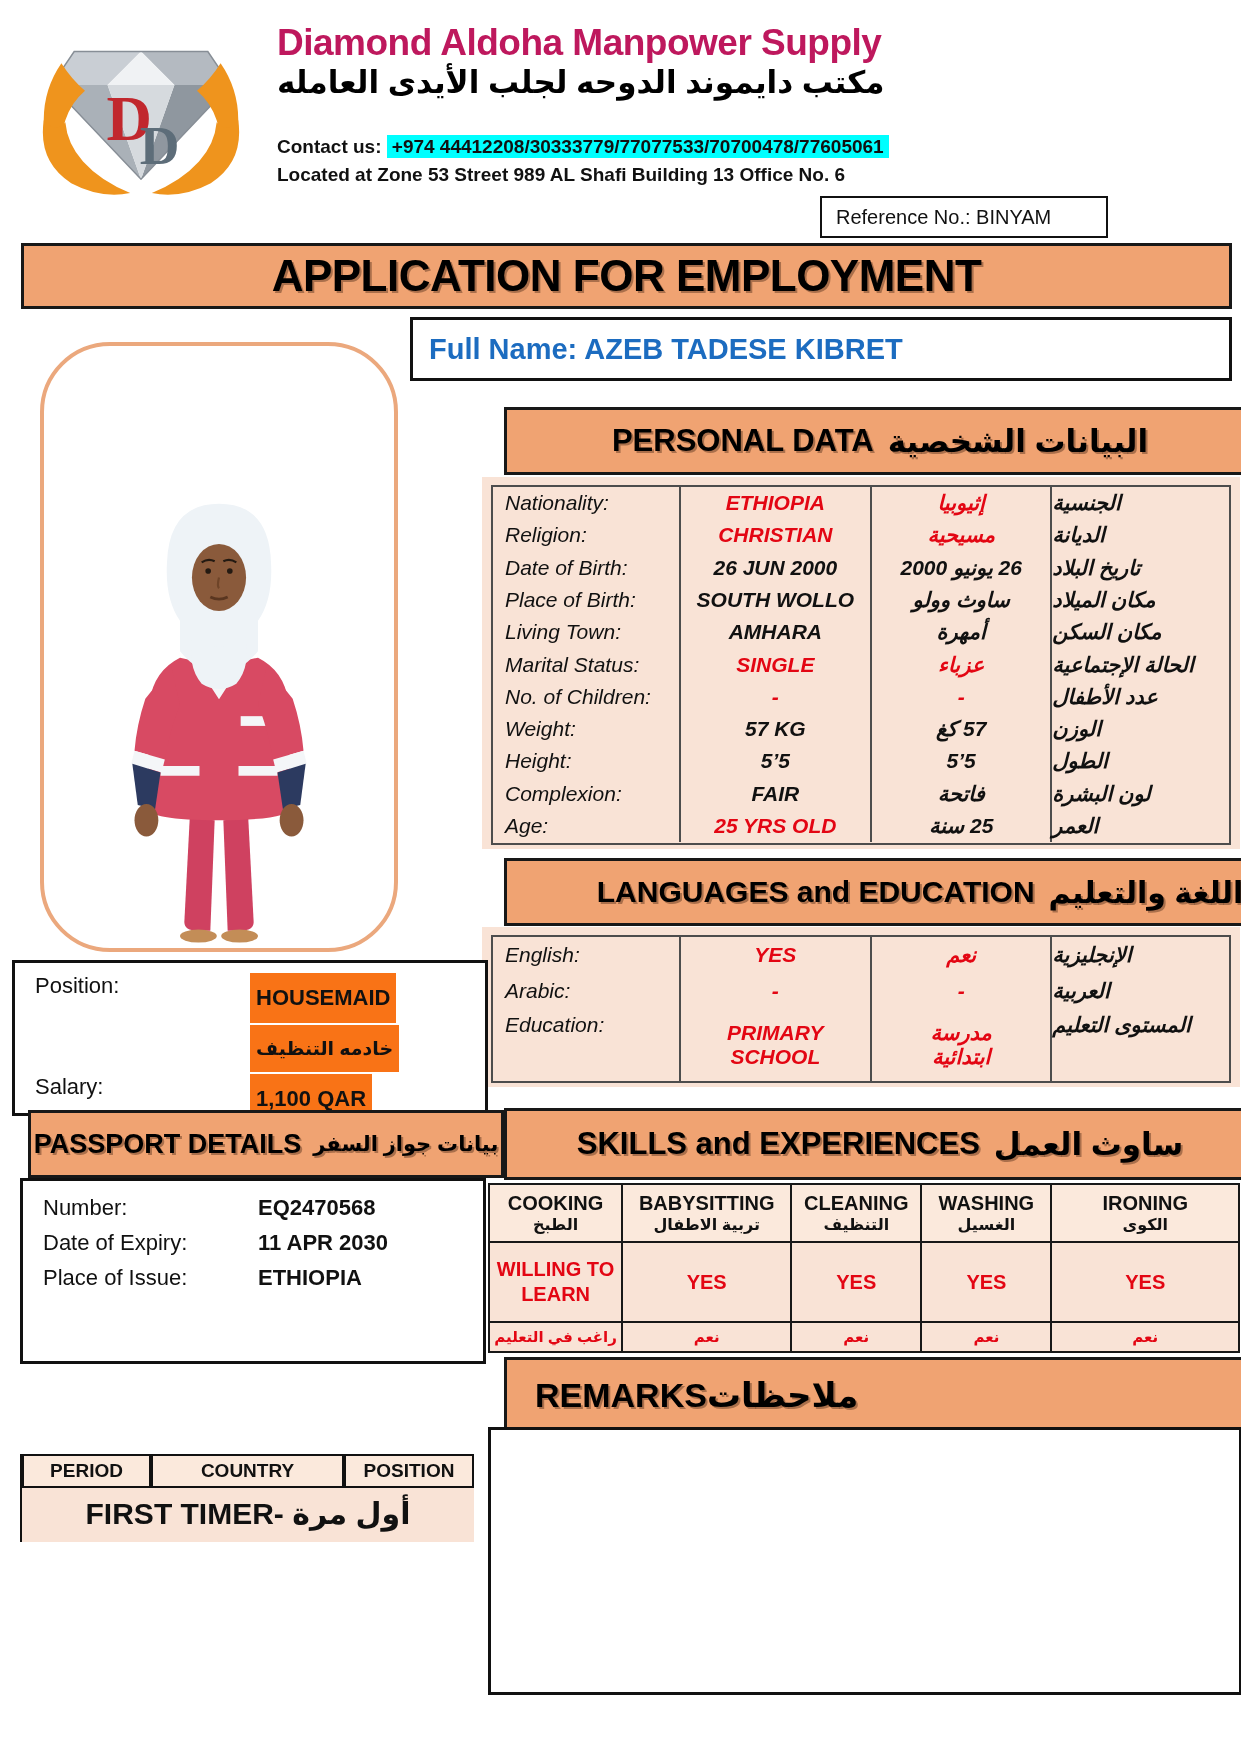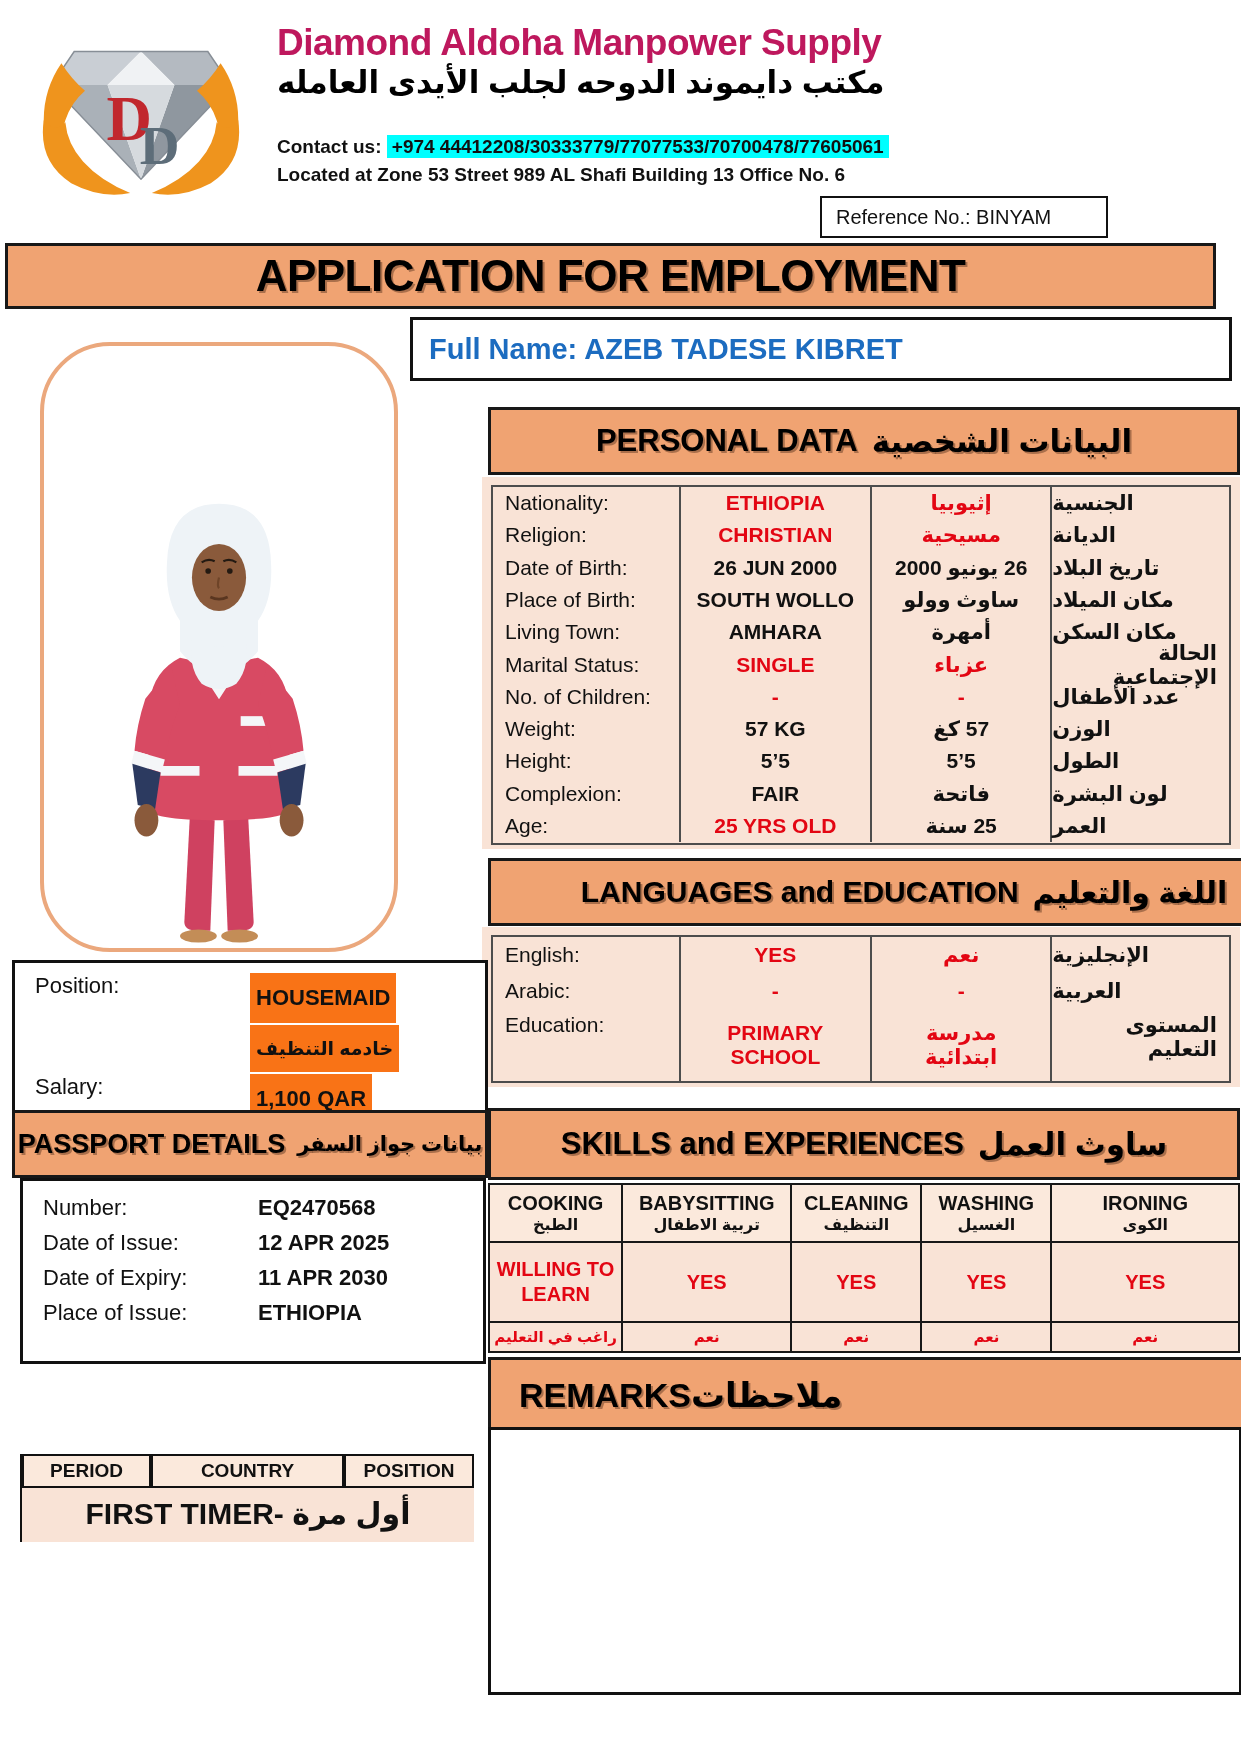--- a/index.html
+++ b/index.html
@@ -10,42 +10,42 @@
   .logo{left:28px;top:24px;width:226px;height:172px;}
   .company-name{left:277px;top:22px;font-size:37px;font-weight:800;letter-spacing:-.5px;color:#be185d;white-space:nowrap;}
   .company-name-ar{left:277px;top:64px;font-size:31px;font-weight:700;direction:rtl;text-align:left;color:#000;white-space:nowrap;}
   .contact-line{left:277px;top:136px;font-size:19px;font-weight:700;white-space:nowrap;}
   .hl{background:#00ffff;padding:1px 5px;}
   .address-line{left:277px;top:164px;font-size:19px;font-weight:700;white-space:nowrap;}
   .ref-box{left:820px;top:196px;width:270px;height:38px;border:2px solid #111;background:#fff;
            display:flex;align-items:center;padding-left:14px;font-size:20px;}
   
   .orange{background:#f0a372;border:3px solid #181818;color:#000;font-weight:800;
-          text-shadow:2px 2px 0 rgba(99,60,35,.5);display:flex;align-items:center;justify-content:center;}
+          text-shadow:2px 2px 0 rgba(99,60,35,.5);display:flex;align-items:center;justify-content:center;margin-left:16px;}
   .banner{left:5px;top:243px;width:1205px;height:60px;font-size:44px;letter-spacing:-.5px;}
   .fullname-box{left:410px;top:317px;width:800px;height:58px;border:3px solid #111;background:#fff;
                 display:flex;align-items:center;padding-left:16px;font-size:29px;font-weight:800;color:#1c6cc0;}
   .sec{gap:14px;}
   .pd-header{left:488px;top:407px;width:746px;height:62px;font-size:31px;}
   .lang-header{left:488px;top:858px;width:746px;height:62px;font-size:30px;padding-left:40px;}
   .skills-header{left:488px;top:1108px;width:746px;height:66px;font-size:31px;}
   .remarks-header{left:488px;top:1357px;width:748px;height:70px;font-size:34px;justify-content:flex-start;padding-left:28px;gap:0;}
   .pass-header{left:12px;top:1110px;width:470px;height:62px;font-size:27px;gap:12px;}
   .prev-header{left:12px;top:1354px;width:470px;height:94px;flex-direction:column;font-size:29px;line-height:1.2;}
   .prev-header .ar-sub{font-size:21px;}
   .hdr-ar{direction:rtl;}
   
   .peach-wrap{background:#f9e3d6;padding:8px 9px;}
   .pd-table{left:482px;top:477px;width:740px;height:356px;}
   .lang-table{left:482px;top:927px;width:740px;height:144px;}
   .grid4{display:grid;grid-template-columns:25.5% 26% 24.5% 24%;border:2px solid #4d4d4d;height:100%;background:transparent;}
   .pd-table .grid4{grid-auto-rows:32.3px;}
   .lang-table .grid4{grid-template-rows:36px 36px 1fr;}
   .row{display:contents;}
-  .c{display:flex;align-items:center;font-size:21px;line-height:1.15;}
+  .c{display:flex;align-items:center;font-size:21px;line-height:1.15;font-style:italic;}
   .c1{padding-left:12px;border-right:2px solid #4d4d4d;}
   .c2{justify-content:center;font-weight:700;border-right:2px solid #4d4d4d;text-align:center;}
   .c3{justify-content:center;font-weight:700;border-right:2px solid #4d4d4d;direction:rtl;text-align:center;}
   .c4{justify-content:flex-end;padding-right:12px;font-weight:700;direction:rtl;}
   .red{color:#e30613;}
   
   .photo-box{left:40px;top:342px;width:350px;height:602px;border:4px solid #eba87d;border-radius:70px;
              background:#fff;display:flex;align-items:flex-end;justify-content:center;overflow:hidden;}
   .pos-box{left:12px;top:960px;width:470px;height:140px;border:3px solid #111;background:#fff;
            padding:10px 0 0 0;font-size:22px;}
@@ -201,24 +201,20 @@
   <div class="abs orange sec pass-header">
     <span>PASSPORT DETAILS</span>
     <span class="hdr-ar" style="font-size:21px;">بيانات جواز السفر</span>
   </div>
   <div class="abs pass-table">
     <div class="kv">
         <span class="k">Number:</span>
         <span class="v">EQ2470568</span>
       </div>
     <div class="kv">
-        <span class="k">Date of Issue:</span>
-        <span class="v">12 APR 2025</span>
-      </div>
-    <div class="kv">
         <span class="k">Date of Expiry:</span>
         <span class="v">11 APR 2030</span>
       </div>
     <div class="kv">
         <span class="k">Place of Issue:</span>
         <span class="v">ETHIOPIA</span>
       </div>
   </div>
 
   <div class="abs prev-table">

